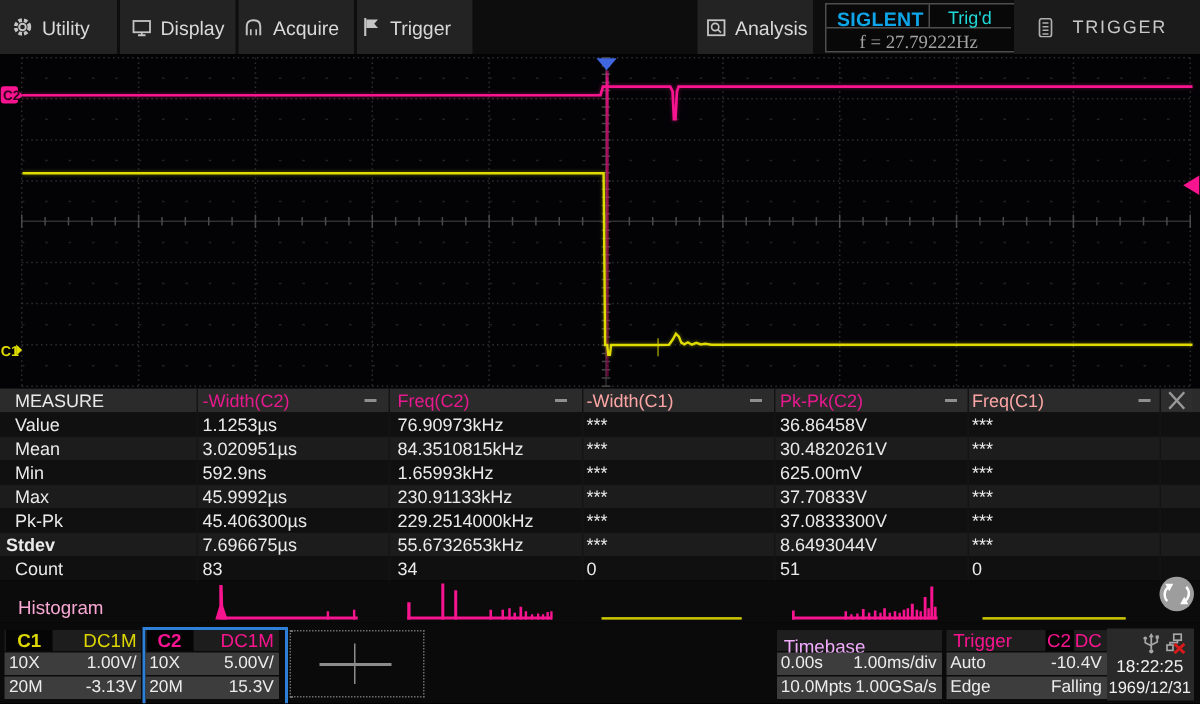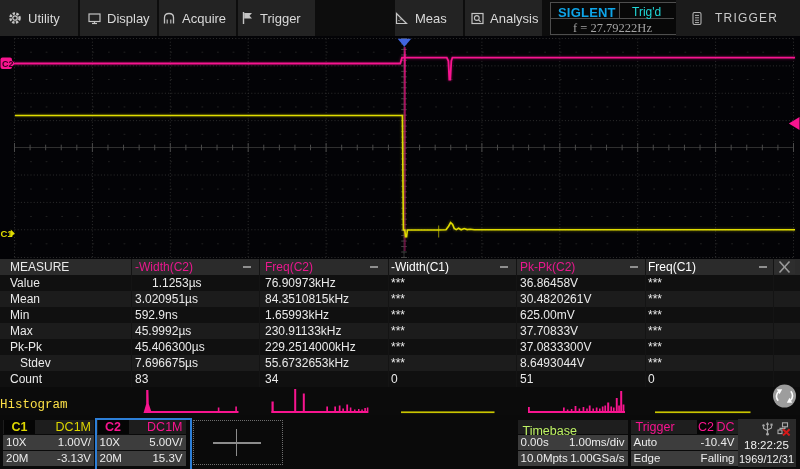--- a/index.html
+++ b/index.html
@@ -21,27 +21,27 @@
   #freq{position:absolute;left:0;top:17.5px;width:123px;text-align:center;color:#a3a3a3;font-size:12.5px;font-family:Liberation Serif, serif;}
   #rsec{position:absolute;left:676px;top:0;width:124px;height:36px;background:#1b1b1b;}
   #trigger-lbl{position:absolute;left:39px;top:11px;color:#c9c9c9;font-size:12px;letter-spacing:1.2px;}
   
   .trow{position:absolute;left:0;width:800px;height:16px;line-height:16px;font-size:12px;color:#eaeaea;padding-left:21px;}
   .trow b{font-weight:normal;position:absolute;top:0;white-space:pre;}
   .hdr{background:#2b2b2b;}
   .dk{background:#101010;}
   .lt{background:#1c1c1c;}
   .mg{color:#e8188e;}
-  .yl{color:#ffffff;}
+  .yl{color:#fca5a5;}
   .minus{position:absolute;top:7px;width:8px;height:2px;background:#8f8f8f;}
   .csep{position:absolute;top:259px;width:1px;height:156px;background:#141414;}
   #closex{position:absolute;left:774px;top:260px;width:21px;height:14px;background:#2e2e2e;}
   
   #hist{position:absolute;left:0;top:387px;width:800px;height:28px;background:#0b0b0b;}
-  #histlbl{position:absolute;left:0;top:11px;color:#fde047;font-size:12.5px;font-family:Liberation Mono, monospace;}
+  #histlbl{position:absolute;left:12px;top:11px;color:#f9a8d4;font-size:12.5px;}
   
   #bottom{position:absolute;left:0;top:415px;width:800px;height:54px;background:#0a0a0a;}
   .chbox{position:absolute;top:5px;width:91px;height:46px;}
   .chhdr{position:absolute;left:0;top:0;width:100%;height:14px;background:#1d1d1d;}
   .chip{position:absolute;left:1px;top:0;width:31px;height:14px;background:#050505;
         text-align:center;font-size:12.5px;line-height:14px;font-weight:bold;}
   .chdc{position:absolute;right:3px;top:0;font-size:12.5px;line-height:15px;}
   .chrow{position:absolute;left:0;width:100%;height:15px;background:#3d3d3d;color:#ececec;
          font-size:11.5px;line-height:15px;}
   .chrow i{font-style:normal;position:absolute;left:3px;}
@@ -74,27 +74,20 @@
         <line x1="7.8" y1="11.5" x2="7.8" y2="7.5" stroke="#c4c4c4" stroke-width="1.1"></line>
       </svg>
       <span style="margin-left:7px;">Acquire</span>
     </div>
     <div class="mbtn" style="left:238px;width:77px;">
       <svg class="micon" style="margin-left:3px;" width="13" height="14" viewBox="0 0 13 14">
         <line x1="2.5" y1="1" x2="2.5" y2="13" stroke="#c4c4c4" stroke-width="1.4"></line>
         <path d="M3.2,2 L11,2 L8.5,4.8 L11,7.6 L3.2,7.6 Z" fill="#c4c4c4"></path>
       </svg>
       <span style="margin-left:6px;">Trigger</span>
-    </div>
-    <div class="mbtn" style="left:395px;width:68px;">
-      <svg class="micon" style="margin-left:0px;" width="13" height="14" viewBox="0 0 13 14">
-        <path d="M1.5,12.5 V2.5 L11.5,12.5 Z" fill="none" stroke="#c4c4c4" stroke-width="1.2"></path>
-        <path d="M3.5,9 L4.6,10.2 M5,7.5 L6.6,9.2" stroke="#c4c4c4" stroke-width="1"></path>
-      </svg>
-      <span style="margin-left:7px;">Meas</span>
     </div>
     <div class="mbtn" style="left:465px;width:77px;">
       <svg class="micon" style="margin-left:6px;" width="13" height="13" viewBox="0 0 13 13">
         <rect x="1" y="1.5" width="11" height="10" fill="none" stroke="#c4c4c4" stroke-width="1.2"></rect>
         <circle cx="5.8" cy="6" r="2.4" fill="none" stroke="#c4c4c4" stroke-width="1.1"></circle>
         <line x1="7.6" y1="7.8" x2="9.6" y2="9.8" stroke="#c4c4c4" stroke-width="1.1"></line>
       </svg>
       <span style="margin-left:6px;">Analysis</span>
     </div>
     <div id="sig">
@@ -287,21 +280,21 @@
       <b class="mg" style="left:520px;">Pk-Pk(C2)</b>
       <b class="yl" style="left:648px;">Freq(C1)</b>
       <i class="minus" style="left:243px;"></i>
       <i class="minus" style="left:370px;"></i>
       <i class="minus" style="left:500px;"></i>
       <i class="minus" style="left:630px;"></i>
       <i class="minus" style="left:759px;"></i>
     </div>
     <div class="trow dk" style="top:275px;">
       <b style="left:10px;">Value</b>
-        <b style="left:152px;">1.1253µs</b>
+        <b style="left:135px;">1.1253µs</b>
         <b style="left:265px;">76.90973kHz</b>
         <b style="left:391px;">***</b>
         <b style="left:520px;">36.86458V</b>
         <b style="left:648px;">***</b>
     </div>
     <div class="trow lt" style="top:291px;">
       <b style="left:10px;">Mean</b>
         <b style="left:135px;">3.020951µs</b>
         <b style="left:265px;">84.3510815kHz</b>
         <b style="left:391px;">***</b>
@@ -326,21 +319,21 @@
     </div>
     <div class="trow dk" style="top:339px;">
       <b style="left:10px;">Pk-Pk</b>
         <b style="left:135px;">45.406300µs</b>
         <b style="left:265px;">229.2514000kHz</b>
         <b style="left:391px;">***</b>
         <b style="left:520px;">37.0833300V</b>
         <b style="left:648px;">***</b>
     </div>
     <div class="trow lt" style="top:355px;">
-      <b style="left:20px;">Stdev</b>
+      <b style="left:4px;font-weight:bold;">Stdev</b>
         <b style="left:135px;">7.696675µs</b>
         <b style="left:265px;">55.6732653kHz</b>
         <b style="left:391px;">***</b>
         <b style="left:520px;">8.6493044V</b>
         <b style="left:648px;">***</b>
     </div>
     <div class="trow dk" style="top:371px;">
       <b style="left:10px;">Count</b>
         <b style="left:135px;">83</b>
         <b style="left:265px;">34</b>
@@ -455,21 +448,21 @@
       </div>
     </div>
 
     <div class="abs" style="left:192.5px;top:5px;width:88px;height:43px;border:1px dotted #6e6e6e;">
       <div class="abs" style="left:19px;top:21px;width:48px;height:1.5px;background:#8c8c8c;"></div>
       <div class="abs" style="left:42px;top:8px;width:1.5px;height:27px;background:#8c8c8c;"></div>
     </div>
 
     <div class="abs" style="left:517.5px;top:5px;width:110px;height:46px;">
       <div class="chhdr" style="width:110px;background:#1e1e1e;">
-          <span style="position:absolute;left:5px;top:4px;line-height:15px;font-size:12.5px;color:#bef264;">Timebase</span>
+          <span style="position:absolute;left:5px;top:4px;line-height:15px;font-size:12.5px;color:#f0abfc;">Timebase</span>
         </div>
       <div class="chrow" style="top:15px;width:110px;">
           <i>0.00s</i>
           <u>1.00ms/div</u>
         </div>
       <div class="chrow" style="top:31px;width:110px;">
           <i>10.0Mpts</i>
           <u>1.00GSa/s</u>
         </div>
     </div>

